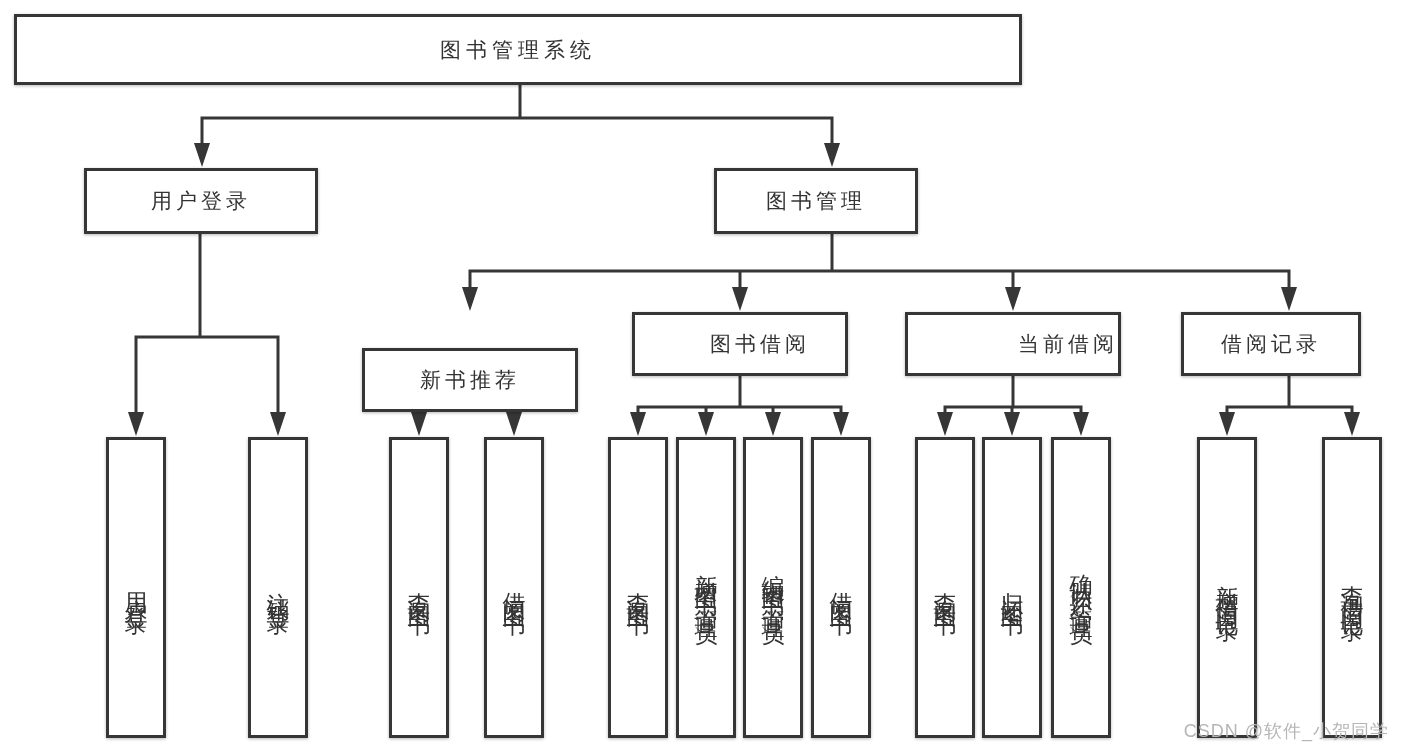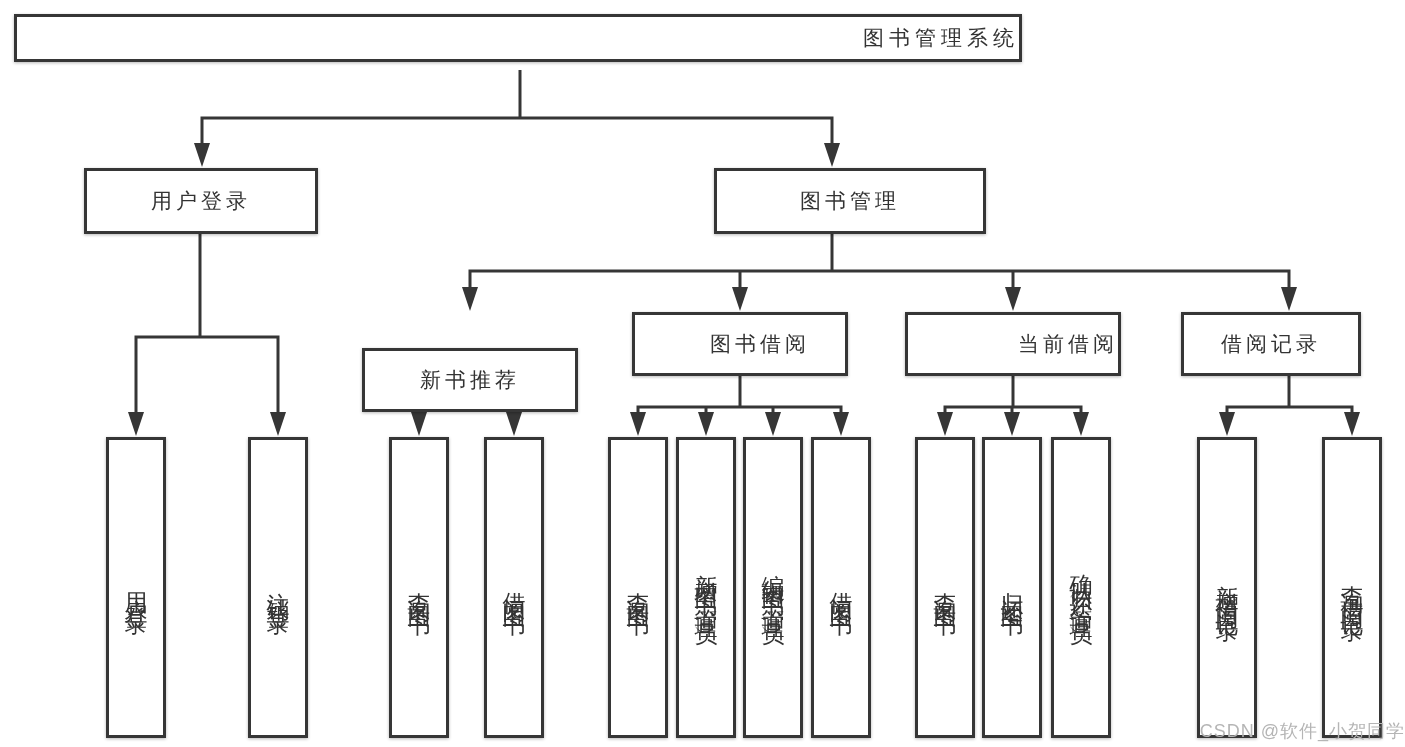--- a/index.html
+++ b/index.html
@@ -38,21 +38,21 @@
   .leaf .vtext {
     writing-mode: vertical-rl;
     text-orientation: mixed;
     font-size: 23px;
     letter-spacing: 7px;
     line-height: 1;
     color: #333333;
   }
   .watermark {
     position: absolute;
-    right: 0;
+    right: 16px;
     bottom: 4px;
     font-size: 18px;
     color: #b5b5b5;
     letter-spacing: 1px;
     white-space: nowrap;
   }
   .cline { stroke: #363636; stroke-width: 3; fill: none; }
   .ctri  { fill: #363636; stroke: none; }
 </style>
 </head>
@@ -115,28 +115,28 @@
     </g>
 
     <g>
       <path class="cline" d="M1289 376 V407"></path>
       <path class="cline" d="M1227 412 V407 H1352 V412"></path>
       <polygon class="ctri" points="1219,412 1235,412 1227,436"></polygon>
       <polygon class="ctri" points="1344,412 1360,412 1352,436"></polygon>
     </g>
   </svg>
 
-  <div class="box root" style="left:14px; top:14px; width:1008px; height:48px;justify-content:flex-end;">
+  <div class="box root" style="left:14px; top:14px; width:1008px; height:71px;">
     <span class="htext">图书管理系统</span>
   </div>
 
   <div class="box" style="left:84px; top:168px; width:234px; height:66px;">
     <span class="htext">用户登录</span>
   </div>
-  <div class="box" style="left:714px; top:168px; width:272px; height:66px;">
+  <div class="box" style="left:714px; top:168px; width:204px; height:66px;">
     <span class="htext">图书管理</span>
   </div>
 
   <div class="box" style="left:362px; top:312px; width:216px; height:64px;margin-top:36px;">
     <span class="htext">新书推荐</span>
   </div>
   <div class="box" style="left:632px; top:312px; width:216px; height:64px;padding-left:40px;">
     <span class="htext">图书借阅</span>
   </div>
   <div class="box" style="left:905px; top:312px; width:216px; height:64px;justify-content:flex-end;">

